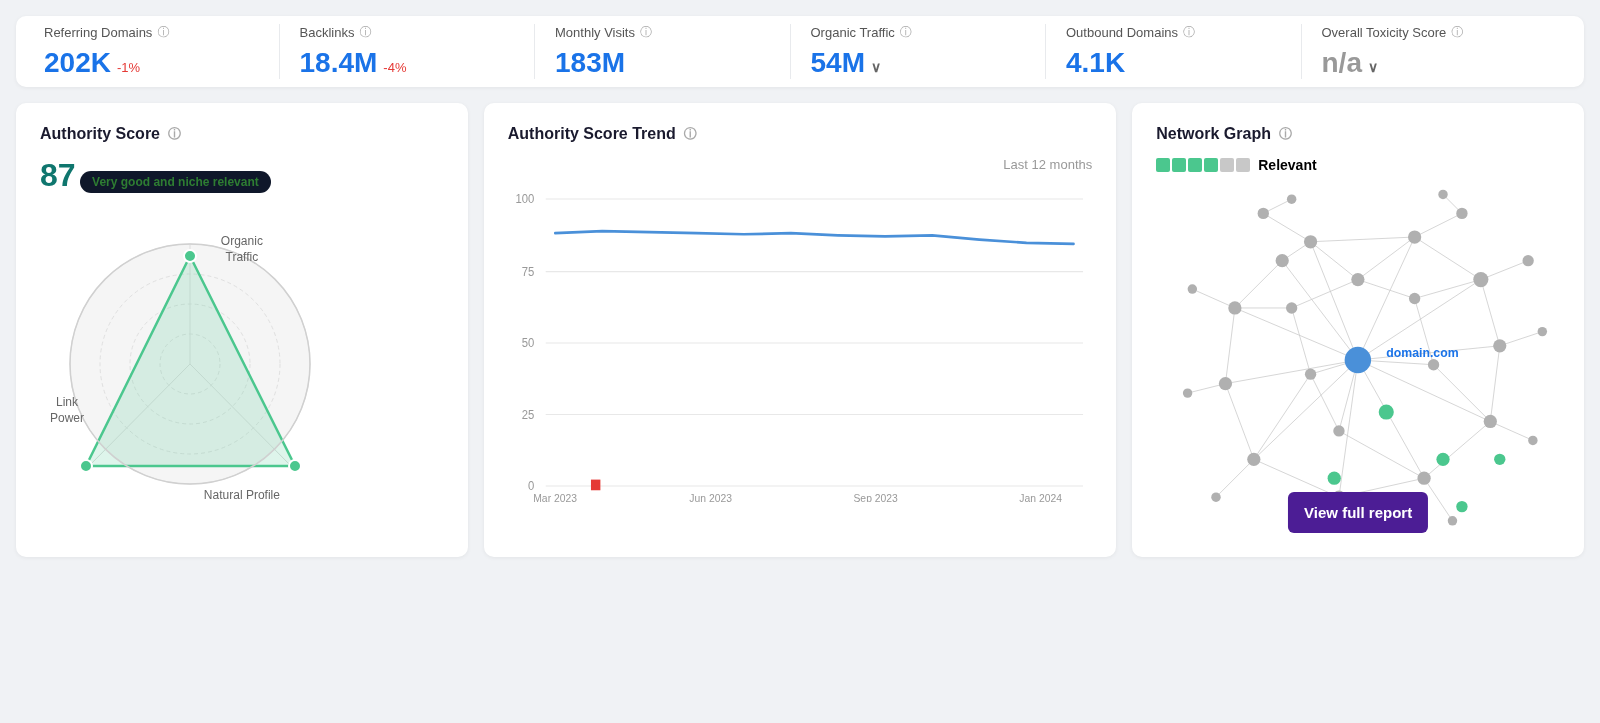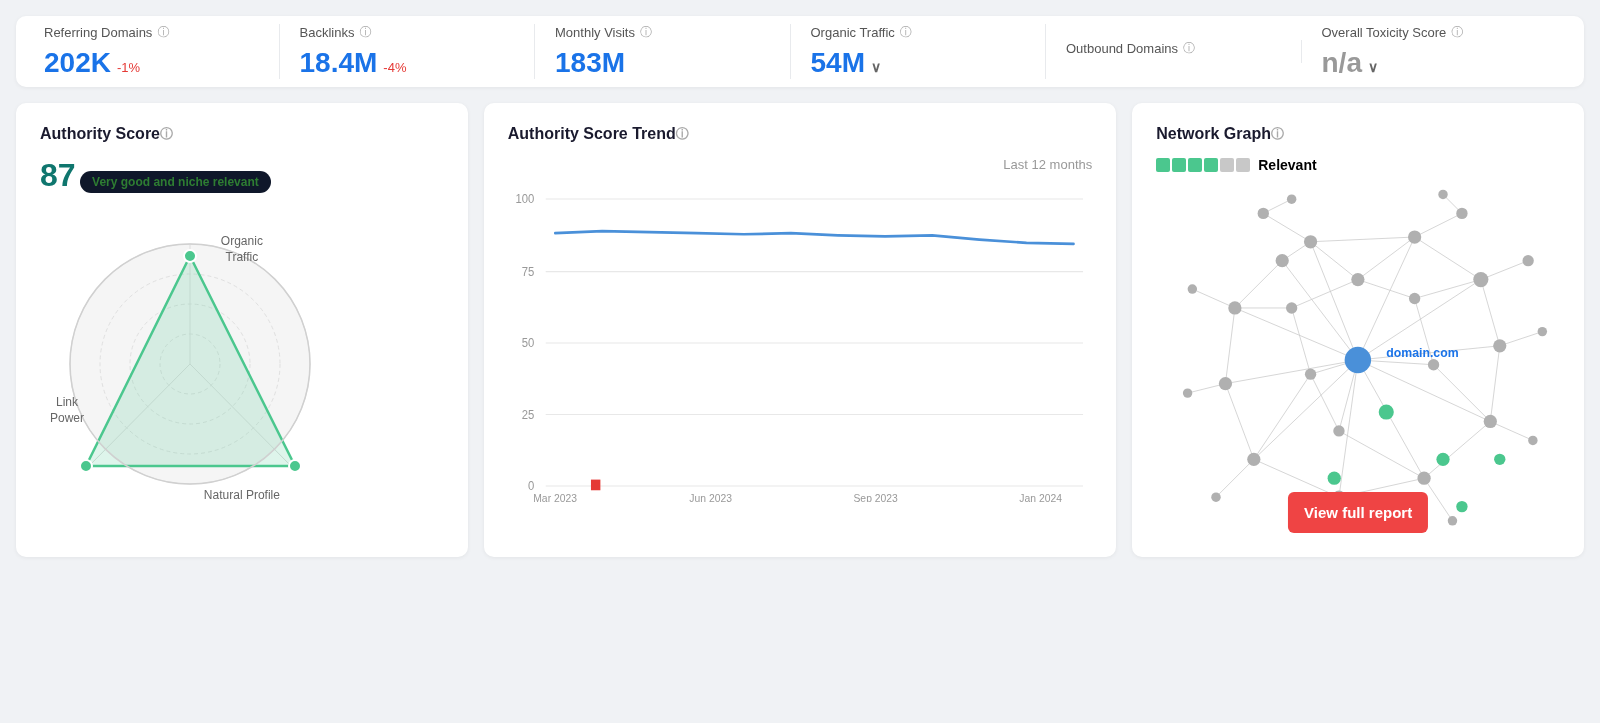--- a/index.html
+++ b/index.html
@@ -75,21 +75,21 @@
       box-shadow: 0 1px 4px rgba(0,0,0,0.06);
       position: relative;
     }
 
     .panel-title {
       font-size: 16px;
       font-weight: 700;
       color: #1a1a2e;
       display: flex;
       align-items: center;
-      gap: 0;
+      gap: 8px;
       margin-bottom: 14px;
     }
     .panel-title .info-icon {
       color: #aaa;
       font-size: 13px;
       cursor: pointer;
     }
 
     
     .authority-score-num {
@@ -162,21 +162,21 @@
       position: relative;
       height: 350px;
       overflow: hidden;
     }
 
     .view-full-btn {
       position: absolute;
       bottom: 24px;
       left: 50%;
       transform: translateX(-50%);
-      background: #ef4444;
+      background: #4c1d95;
       color: #fff;
       border: none;
       border-radius: 6px;
       padding: 12px 16px;
       font-size: 15px;
       font-weight: 600;
       cursor: pointer;
       white-space: nowrap;
       z-index: 10;
     }
@@ -227,20 +227,23 @@
     <div class="metric-value">
       <span>54M</span>
       <span class="chevron">∨</span>
     </div>
   </div>
 
   <div class="metric-item">
     <div class="metric-label">
       <span>Outbound Domains</span>
       <span class="info-icon">ⓘ</span>
+    </div>
+    <div class="metric-value">
+      <span>4.1K</span>
     </div>
   </div>
 
   <div class="metric-item">
     <div class="metric-label">
       <span>Overall Toxicity Score</span>
       <span class="info-icon">ⓘ</span>
     </div>
     <div class="metric-value gray">
       <span>n/a</span>

